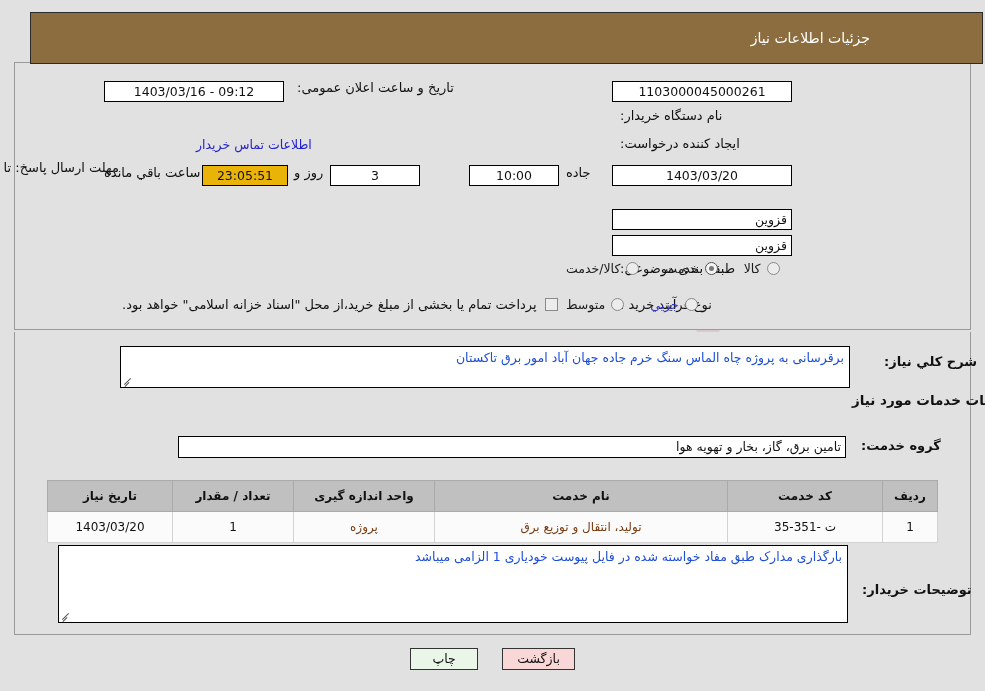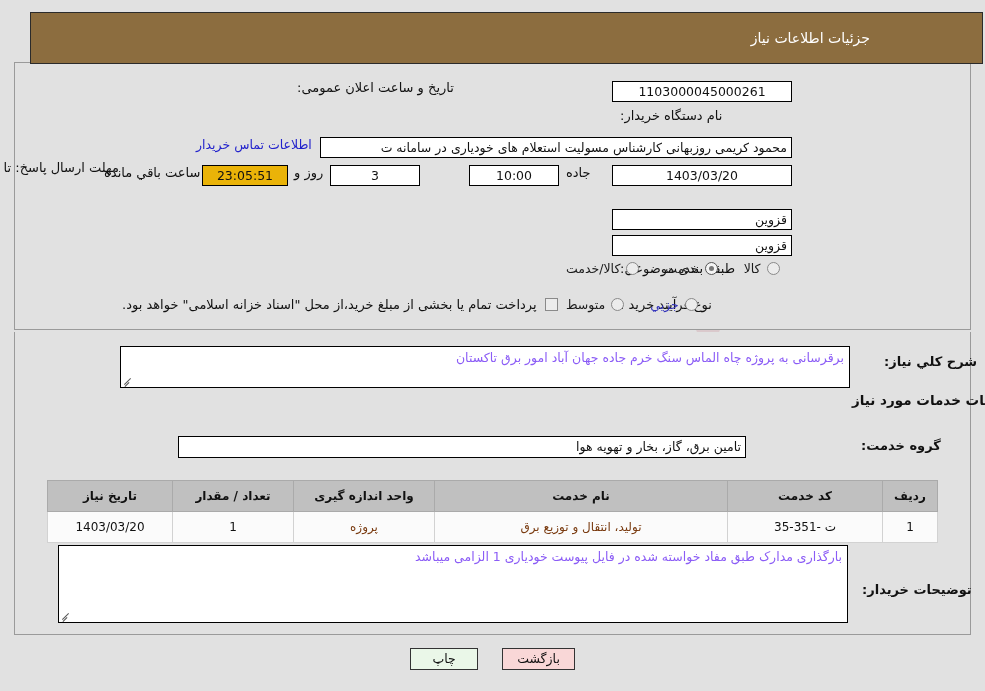--- a/index.html
+++ b/index.html
@@ -84,21 +84,21 @@
     width:13px;height:13px;border:1px solid #8a8a8a;background:#ececec;
     box-sizing:border-box;display:inline-block;flex:0 0 auto;
   }
 
   .opt{display:flex;align-items:center;gap:6px;margin-left:26px;}
   .opt .t{font-size:12.5px;}
 
   
   .ta{
     background:#ffffff;border:1px solid #000000;box-sizing:border-box;
-    font-size:12.5px;color:#8b5cf6;padding:3px 5px;position:relative;
+    font-size:12.5px;color:#1d4ed8;padding:3px 5px;position:relative;
     text-align:right;overflow:hidden;
   }
   .ta .grip{
     position:absolute;left:2px;bottom:1px;width:10px;height:10px;
   }
   .ta .grip::before,.ta .grip::after{
     content:"";position:absolute;background:#555;width:9px;height:1px;
     transform:rotate(-45deg);
   }
   .ta .grip::before{left:0;top:5px;}
@@ -160,29 +160,29 @@
   <div class="panel"></div>
 
   <div class="row" style="left:620px;top:80px;z-index:2;">
     <span class="lbl">شماره نیاز:</span>
   </div>
   <div class="inp ltr" style="position:absolute;left:612px;top:81px;width:180px;z-index:2;">1103000045000261</div>
 
   <div class="row" style="left:297px;top:80px;z-index:2;">
     <span class="lbl">تاریخ و ساعت اعلان عمومی:</span>
   </div>
+  <div class="inp ltr" style="position:absolute;left:104px;top:81px;width:180px;z-index:2;">1403/03/16 - 09:12</div>
 
   <div class="row" style="left:620px;top:108px;z-index:2;">
     <span class="lbl">نام دستگاه خریدار:</span>
   </div>
 
   <div class="row" style="left:620px;top:136px;z-index:2;">
     <span class="lbl">ایجاد کننده درخواست:</span>
   </div>
-  <div class="inp right" style="position:absolute;left:320px;top:137px;width:472px;z-index:2;">محمود کریمی روزبهانی کارشناس  مسولیت استعلام های خودیاری در سامانه ت</div>
   <div class="row" style="left:196px;top:137px;z-index:2;">
     <span class="link">اطلاعات تماس خریدار</span>
   </div>
 
   <div style="position:absolute;right:866px;top:160px;width:112px;text-align:right;z-index:2;">
     <span class="lbl">مهلت ارسال پاسخ: تا تاریخ:</span>
   </div>
   <div class="inp ltr" style="position:absolute;left:612px;top:165px;width:180px;z-index:2;">1403/03/20</div>
 
   <div class="row" style="left:566px;top:165px;z-index:2;">
@@ -257,21 +257,21 @@
     <span class="grip"></span>
   </div>
 
   <div class="row" style="left:852px;top:392px;z-index:2;">
     <span class="lbl lbl-b" style="font-size:13.5px;">اطلاعات خدمات مورد نیاز</span>
   </div>
 
   <div class="row" style="left:861px;top:438px;z-index:2;">
     <span class="lbl lbl-b">گروه خدمت:</span>
   </div>
-  <div class="inp right" style="position:absolute;left:178px;top:436px;width:568px;height:22px;line-height:20px;z-index:2;">تامین برق، گاز، بخار و تهویه هوا</div>
+  <div class="inp right" style="position:absolute;left:178px;top:436px;width:668px;height:22px;line-height:20px;z-index:2;">تامین برق، گاز، بخار و تهویه هوا</div>
 
   <table class="tbl" style="left:47px;top:480px;width:891px;z-index:2;">
     <thead>
       <tr>
         <th style="width:42px;">ردیف</th>
         <th style="width:142px;">کد خدمت</th>
         <th>نام خدمت</th>
         <th style="width:128px;margin-top:8px;">واحد اندازه گیری</th>
         <th style="width:108px;">تعداد / مقدار</th>
         <th style="width:112px;">تاریخ نیاز</th>

